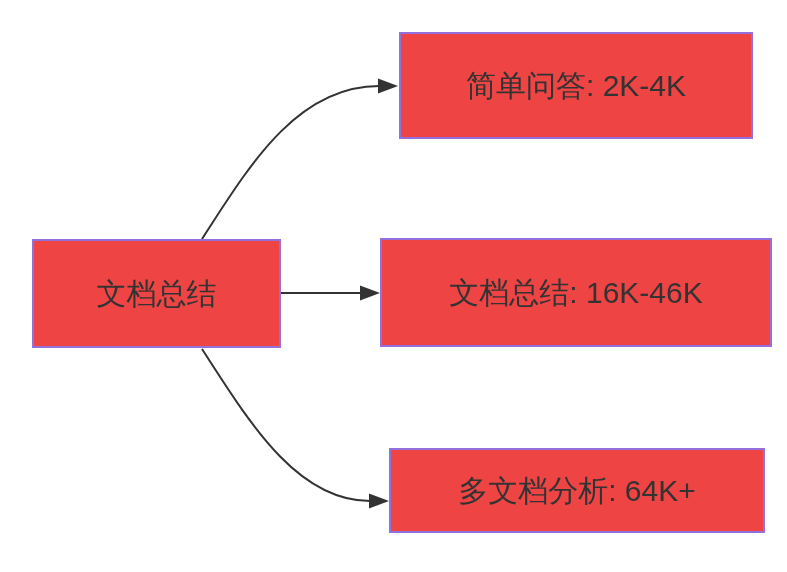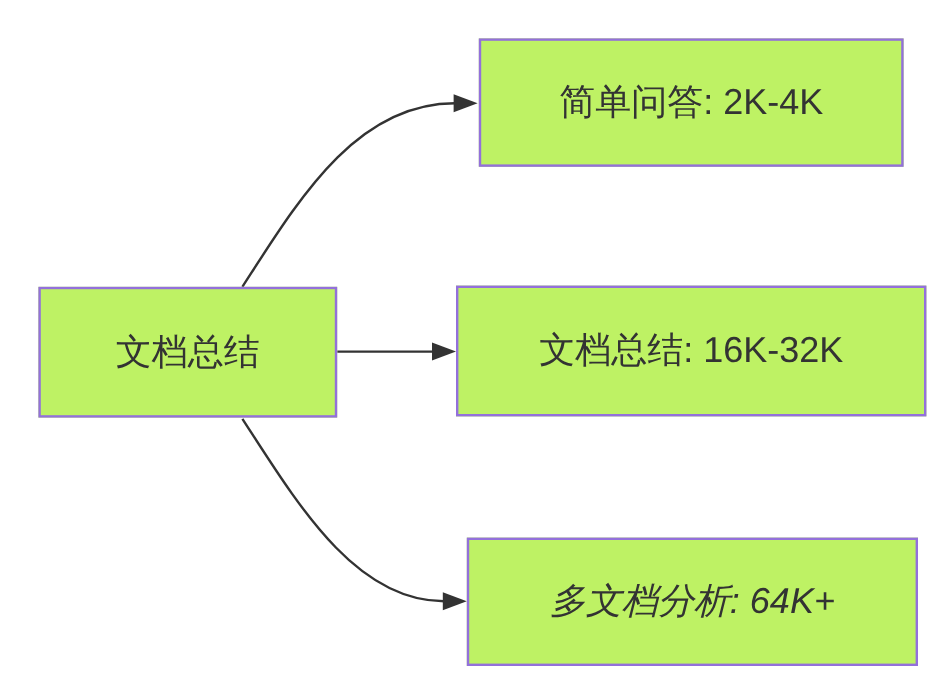--- a/index.html
+++ b/index.html
@@ -27,35 +27,35 @@
     stroke: #333333;
     stroke-width: 2px;
   }
   .arrowhead {
     fill: #333333;
     stroke: none;
   }
   .node {
     position: absolute;
     box-sizing: border-box;
-    background: #bef264;
+    background: #ef4444;
     border: 2px solid #9370DB;
     display: flex;
     align-items: center;
     justify-content: center;
     color: #333333;
     font-size: 30px;
     line-height: 1.2;
     white-space: nowrap;
     text-align: center;
   }
   .node-root    { left: 32px;  top: 239px; width: 249px; height: 109px; }
   .node-branch1 { left: 399px; top: 32px;  width: 354px; height: 107px; }
   .node-branch2 { left: 380px; top: 238px; width: 392px; height: 109px; }
-  .node-branch3 { left: 389px; top: 448px; width: 376px; height: 107px; font-style: italic; }
+  .node-branch3 { left: 389px; top: 448px; width: 376px; height: 85px; }
 </style>
 </head>
 <body>
 
 <div class="canvas">
 
   <svg class="edges-layer" viewBox="0 0 787 572" width="787" height="572" xmlns="http://www.w3.org/2000/svg">
 
     <path class="edge-path" d="M202,239 C248,168 296,86 379,86"></path>
     <polygon class="arrowhead" points="398,86 378,78.5 378,93.5"></polygon>
@@ -69,20 +69,20 @@
 
   <div class="node node-root">
     <span>文档总结</span>
   </div>
 
   <div class="node node-branch1">
     <span>简单问答: 2K-4K</span>
   </div>
 
   <div class="node node-branch2">
-    <span>文档总结: 16K-32K</span>
+    <span>文档总结: 16K-46K</span>
   </div>
 
   <div class="node node-branch3">
     <span>多文档分析: 64K+</span>
   </div>
 
 </div>
 
 </body></html>

